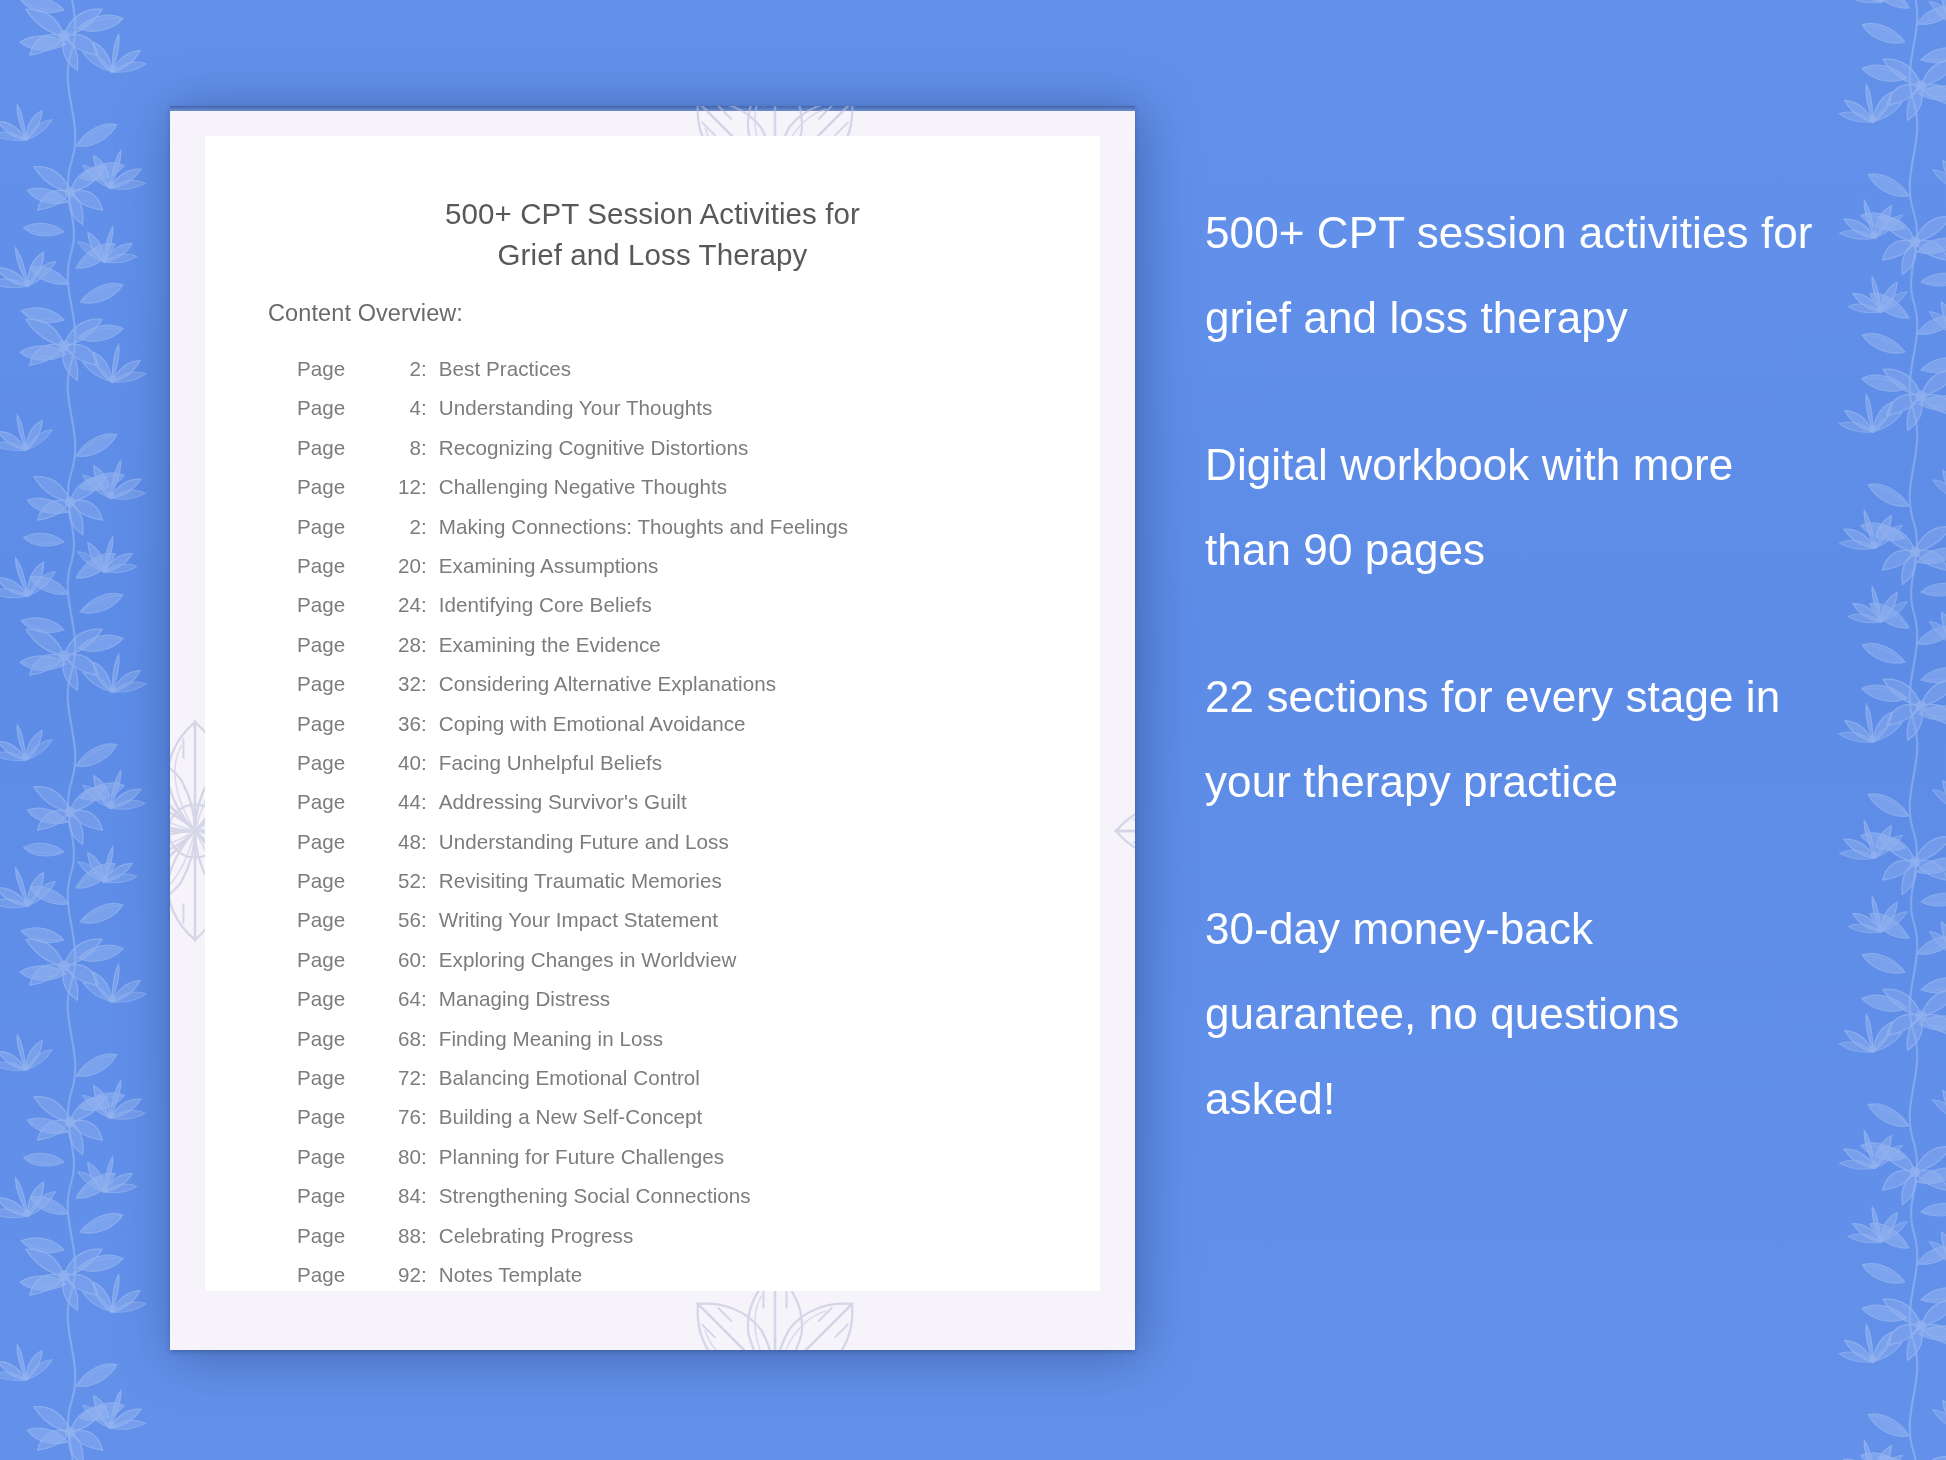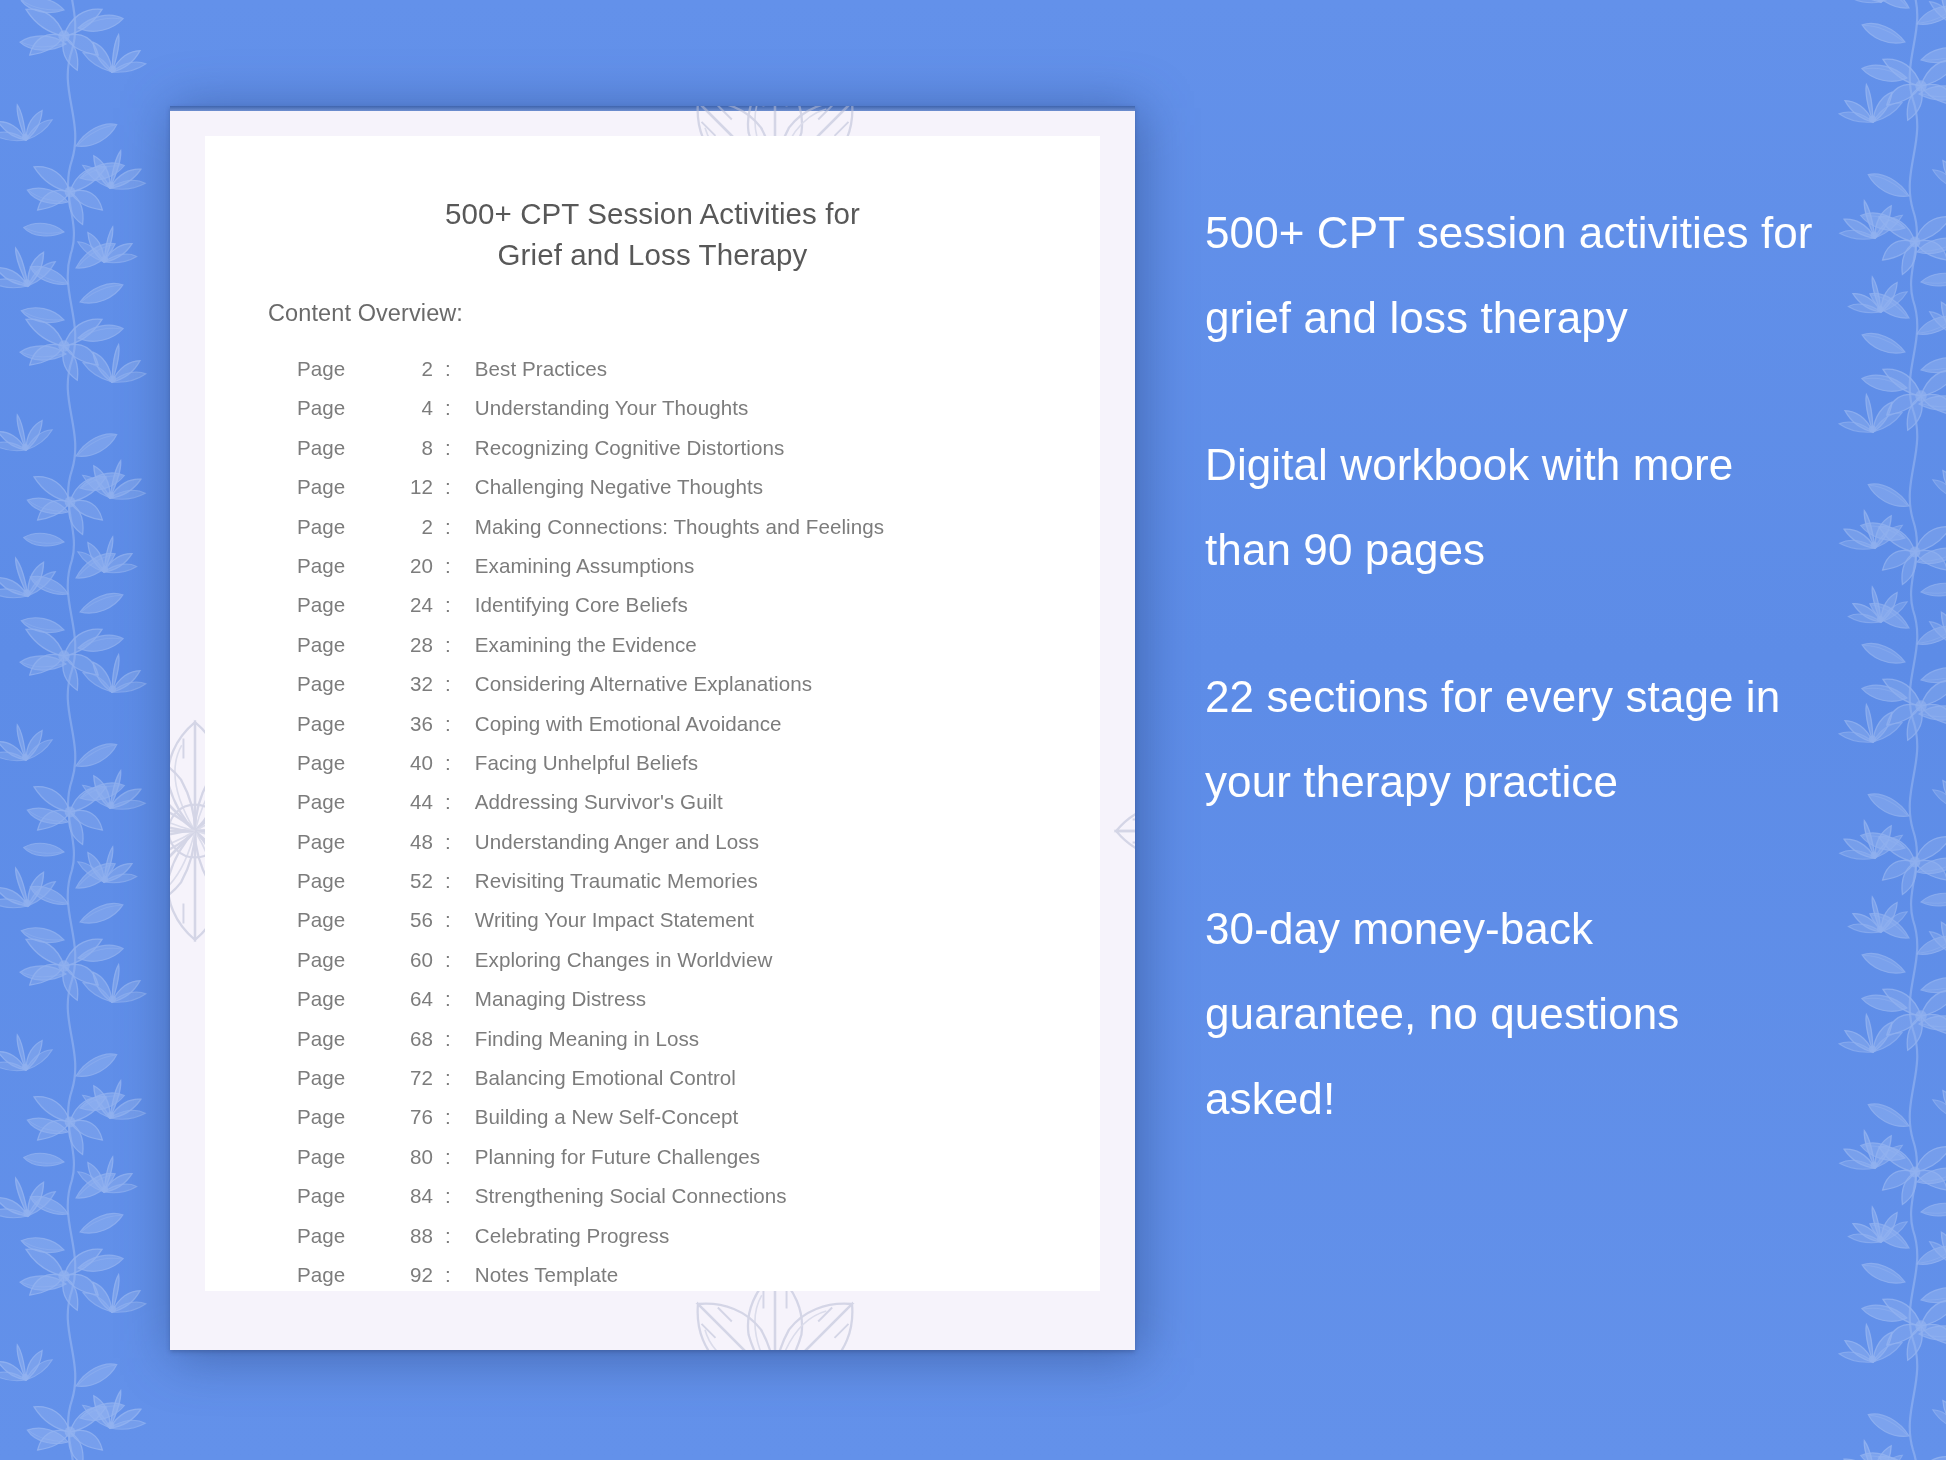--- a/index.html
+++ b/index.html
@@ -116,21 +116,20 @@
     width: 790px;
   }
   .toc-row {
     display: flex;
     align-items: baseline;
     height: 39.4px;
     color: #7c7c7c;
     font-size: 20.6px;
     letter-spacing: 0.05px;
     white-space: nowrap;
-    gap: 12px;
   }
   .toc-page {
     display: inline-block;
     width: 88px;
     text-align: left;
   }
   .toc-num {
     display: inline-block;
     width: 36px;
     text-align: right;
@@ -386,21 +385,21 @@
           <div class="toc-row">
             <span class="toc-page">Page</span>
             <span class="toc-num">44</span>
             <span class="toc-colon">:</span>
             <span class="toc-title">Addressing Survivor's Guilt</span>
           </div>
           <div class="toc-row">
             <span class="toc-page">Page</span>
             <span class="toc-num">48</span>
             <span class="toc-colon">:</span>
-            <span class="toc-title">Understanding Anger and Loss</span>
+            <span class="toc-title">Understanding Future and Loss</span>
           </div>
           <div class="toc-row">
             <span class="toc-page">Page</span>
             <span class="toc-num">52</span>
             <span class="toc-colon">:</span>
             <span class="toc-title">Revisiting Traumatic Memories</span>
           </div>
           <div class="toc-row">
             <span class="toc-page">Page</span>
             <span class="toc-num">56</span>

